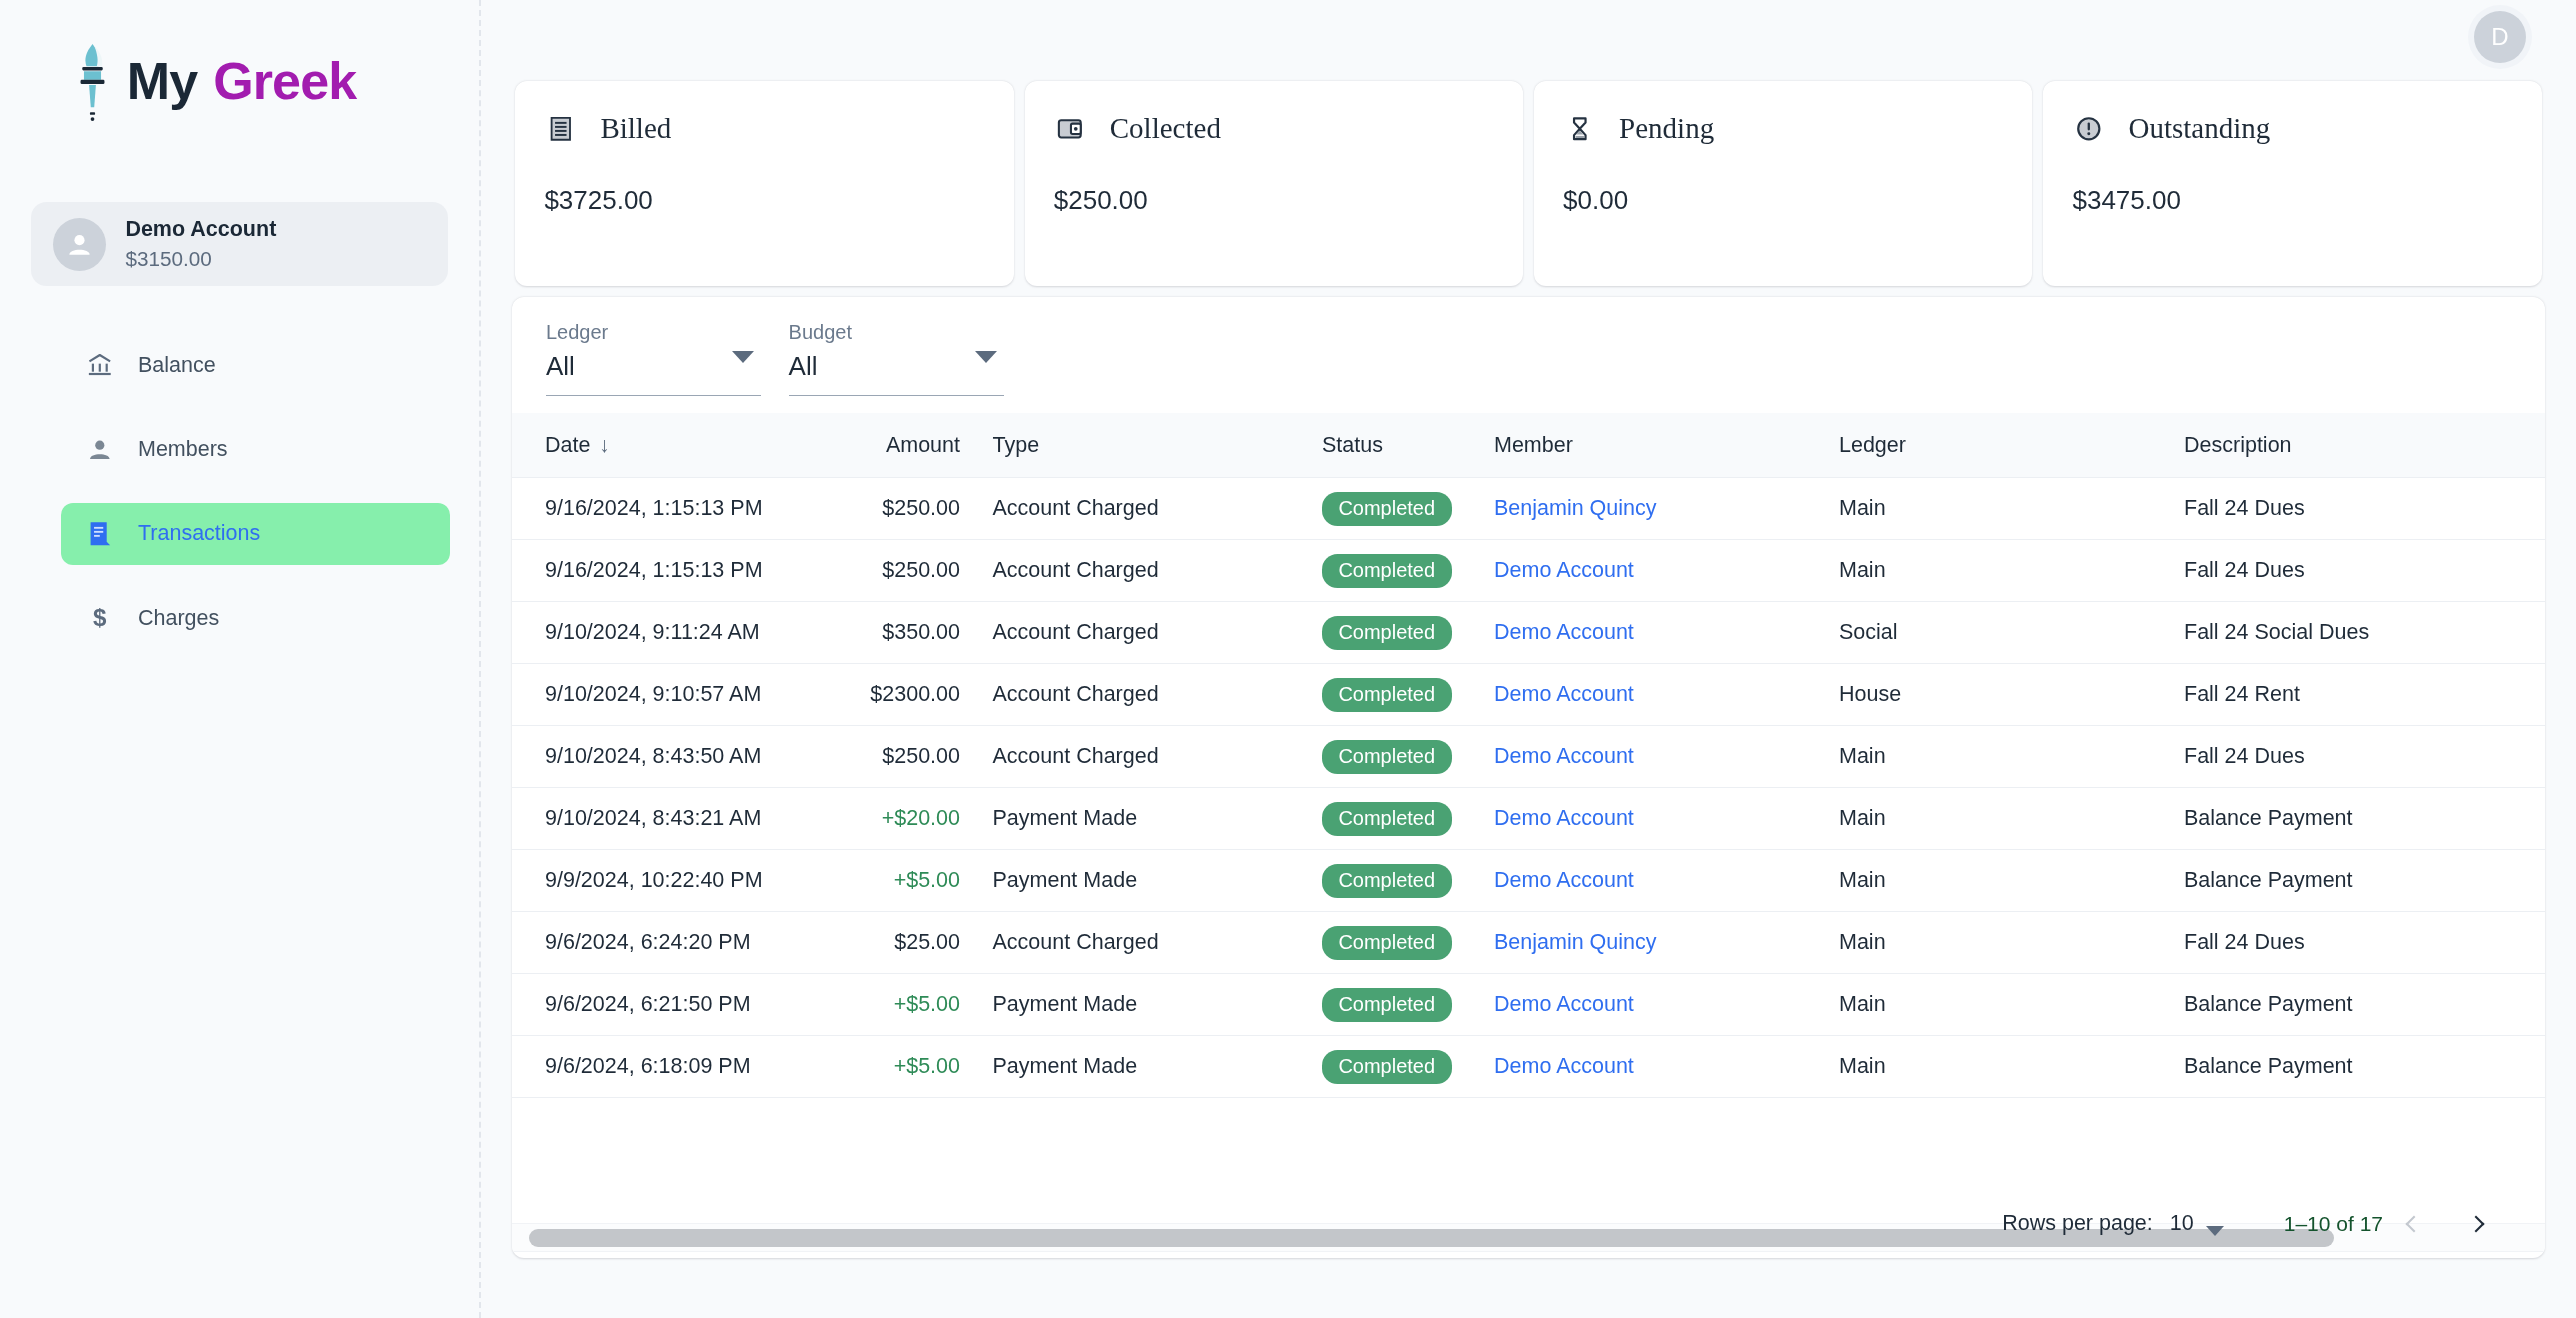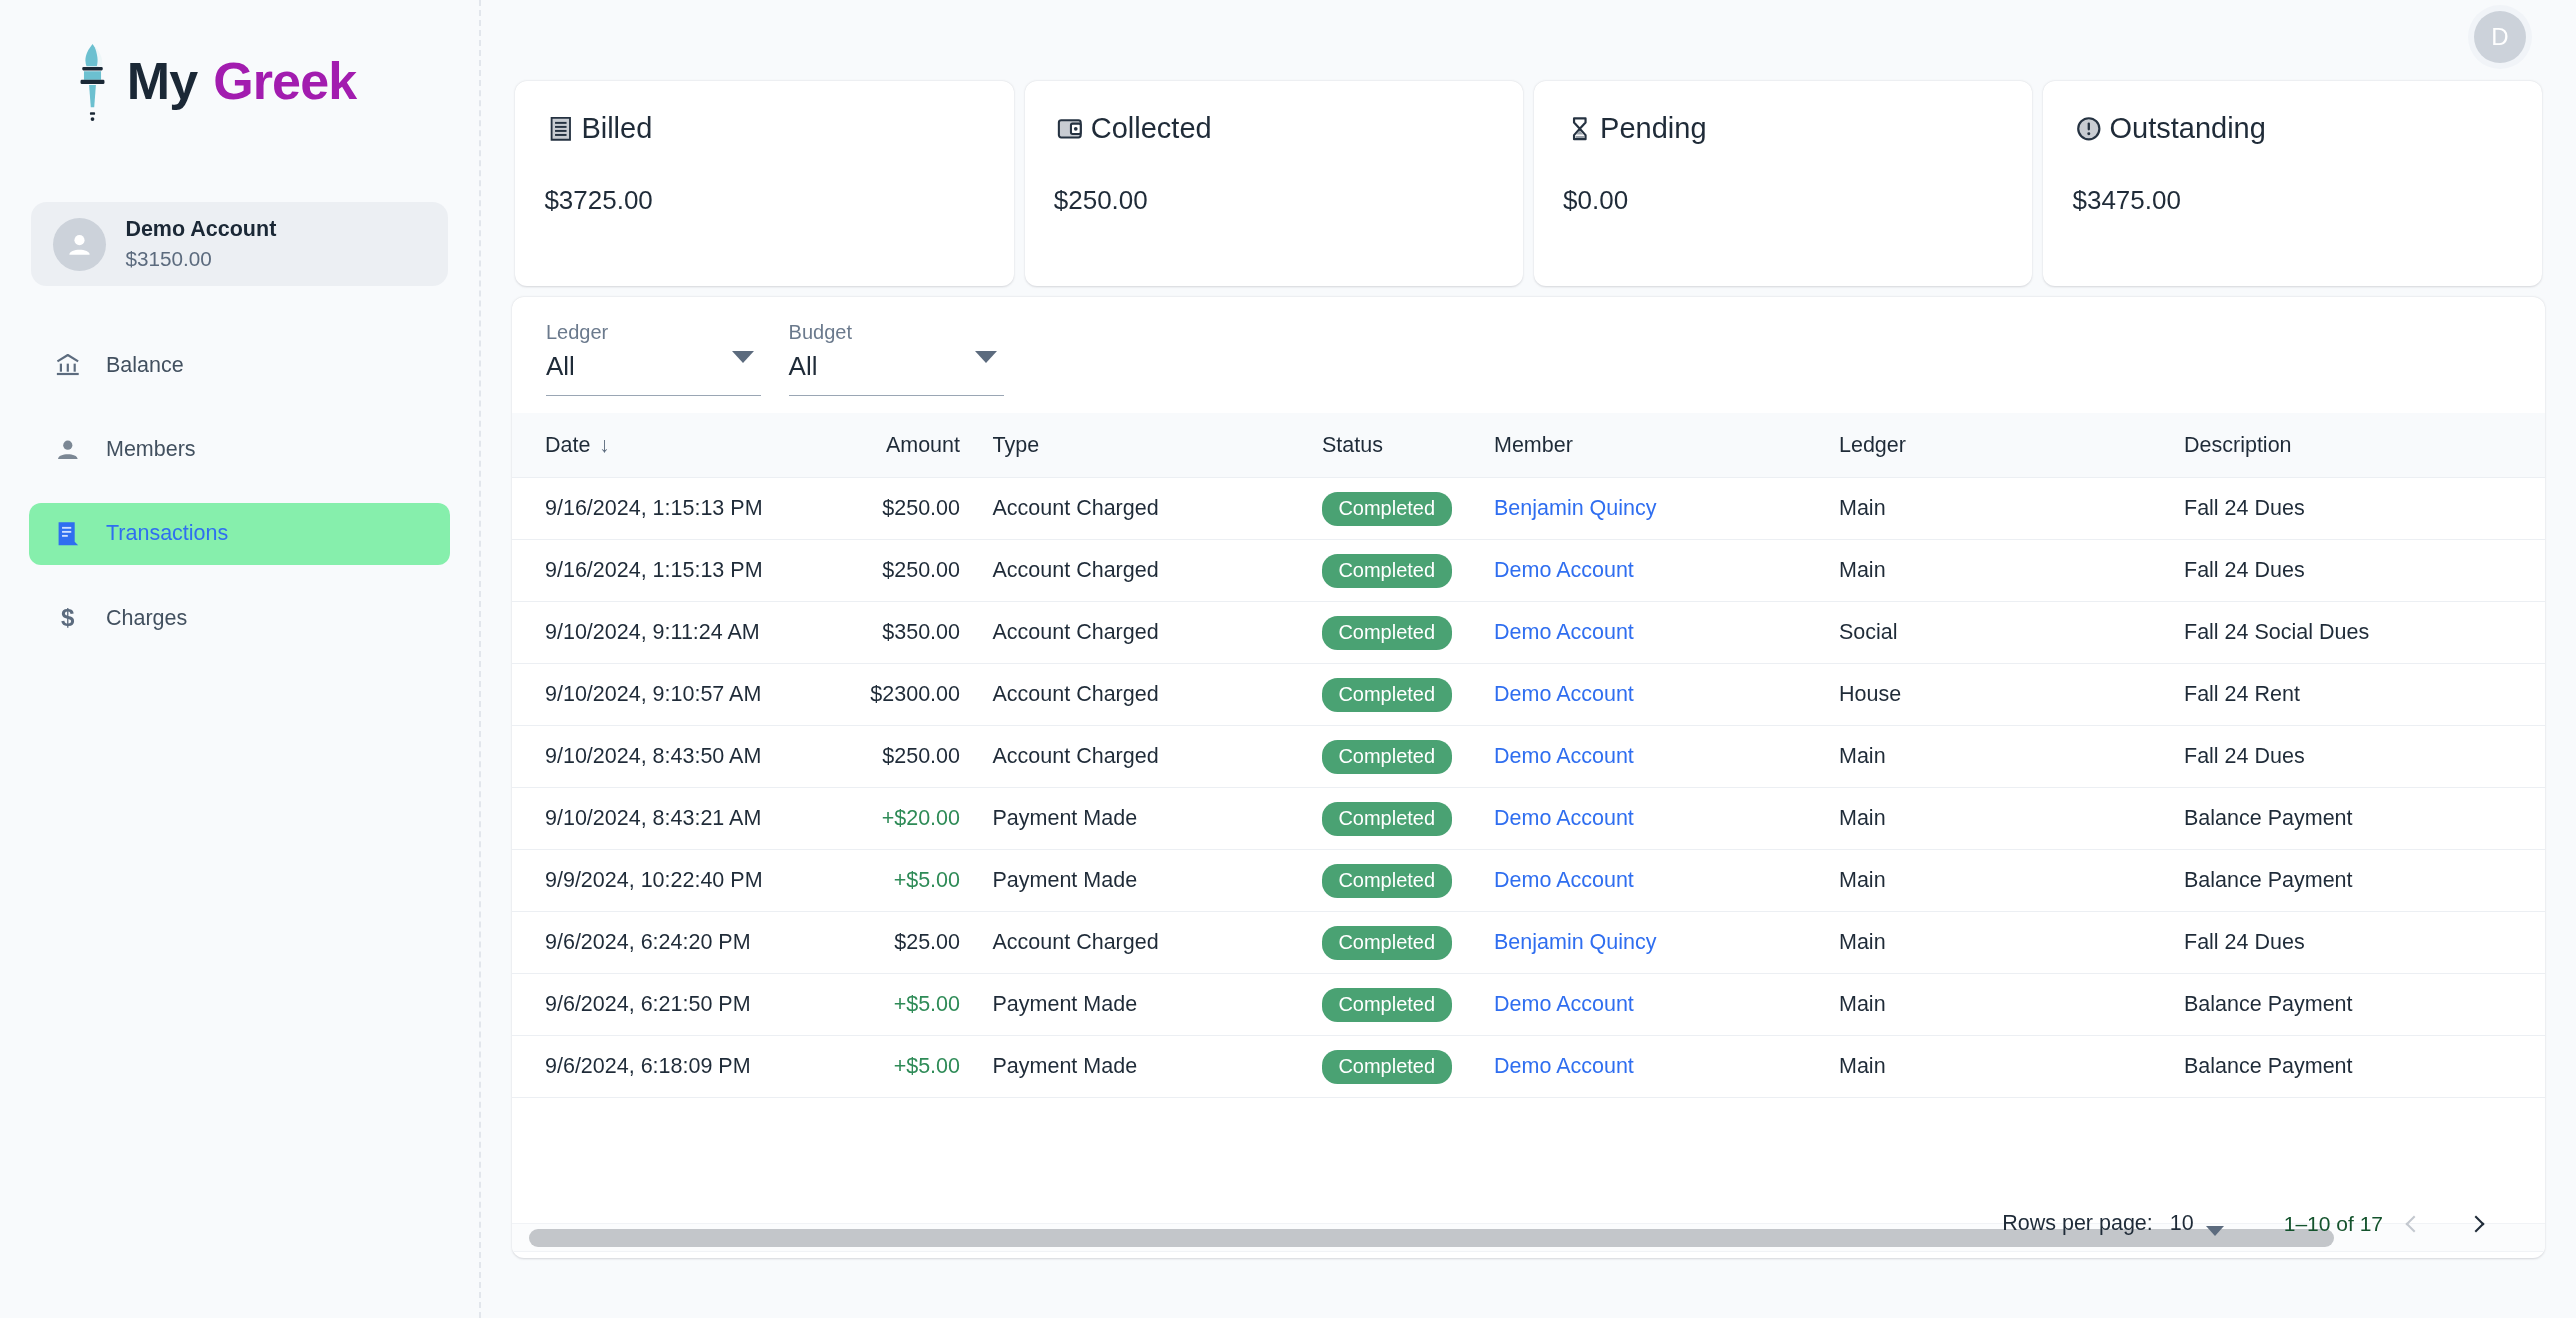--- a/index.html
+++ b/index.html
@@ -41,21 +41,21 @@
     padding: 0 22.4px;
   }
   .avatar-grey {
     width: 53px; height: 53px; border-radius: 50%;
     background: #ccd2da; flex: 0 0 53px;
     display: flex; align-items: center; justify-content: center;
   }
   .acct-name { font-size: 21.5px; font-weight: bold; color: #1b2836; line-height: 1.25; }
   .acct-bal { font-size: 20.7px; color: #5c6b7e; line-height: 1.25; margin-top: 2.6px; }
 
-  .nav { margin-top: 48px; padding: 0 29px; }
+  .nav { margin-top: 48px; padding: 0 29px; margin-left: 32px; }
   .nav-item {
     display: flex; align-items: center; gap: 24px;
     height: 62px; border-radius: 12px;
     padding-left: 24px;
     margin-bottom: 22.4px;
     cursor: pointer;
   }
   .nav-item .nav-ico { width: 29px; height: 29px; flex: 0 0 29px;
     display:flex; align-items:center; justify-content:center; }
   .nav-label { font-size: 21.5px; color: #42505f; }
@@ -81,21 +81,21 @@
     display: flex; gap: 11.2px; margin-top: 6.9px;
     padding: 0 3.4px;
   }
   .stat-card {
     flex: 1 1 0; background: #fff;
     border-radius: 12px;
     box-shadow: 0 0.9px 2.6px rgba(16,24,40,.10), 0 0.9px 1.7px rgba(16,24,40,.06);
     padding: 31px 29px 38px 29px;
     height: 205px;
   }
-  .stat-head { display: flex; align-items: center; gap: 4px; }
+  .stat-head { display: flex; align-items: center; gap: 23px; font-family: Liberation Serif, serif; }
   .stat-ico { width: 33px; height: 33px; flex: 0 0 33px; display: flex; align-items: center; justify-content: center; }
   .stat-title { font-size: 29px; color: #1f2b38; }
   .stat-val { font-size: 26px; color: #1f2b38; margin-top: 40px; }
 
   
   .panel {
     margin-top: 11.2px;
     background: #fff;
     border-radius: 12px;
     box-shadow: 0 0.9px 2.6px rgba(16,24,40,.10), 0 0.9px 1.7px rgba(16,24,40,.06);

